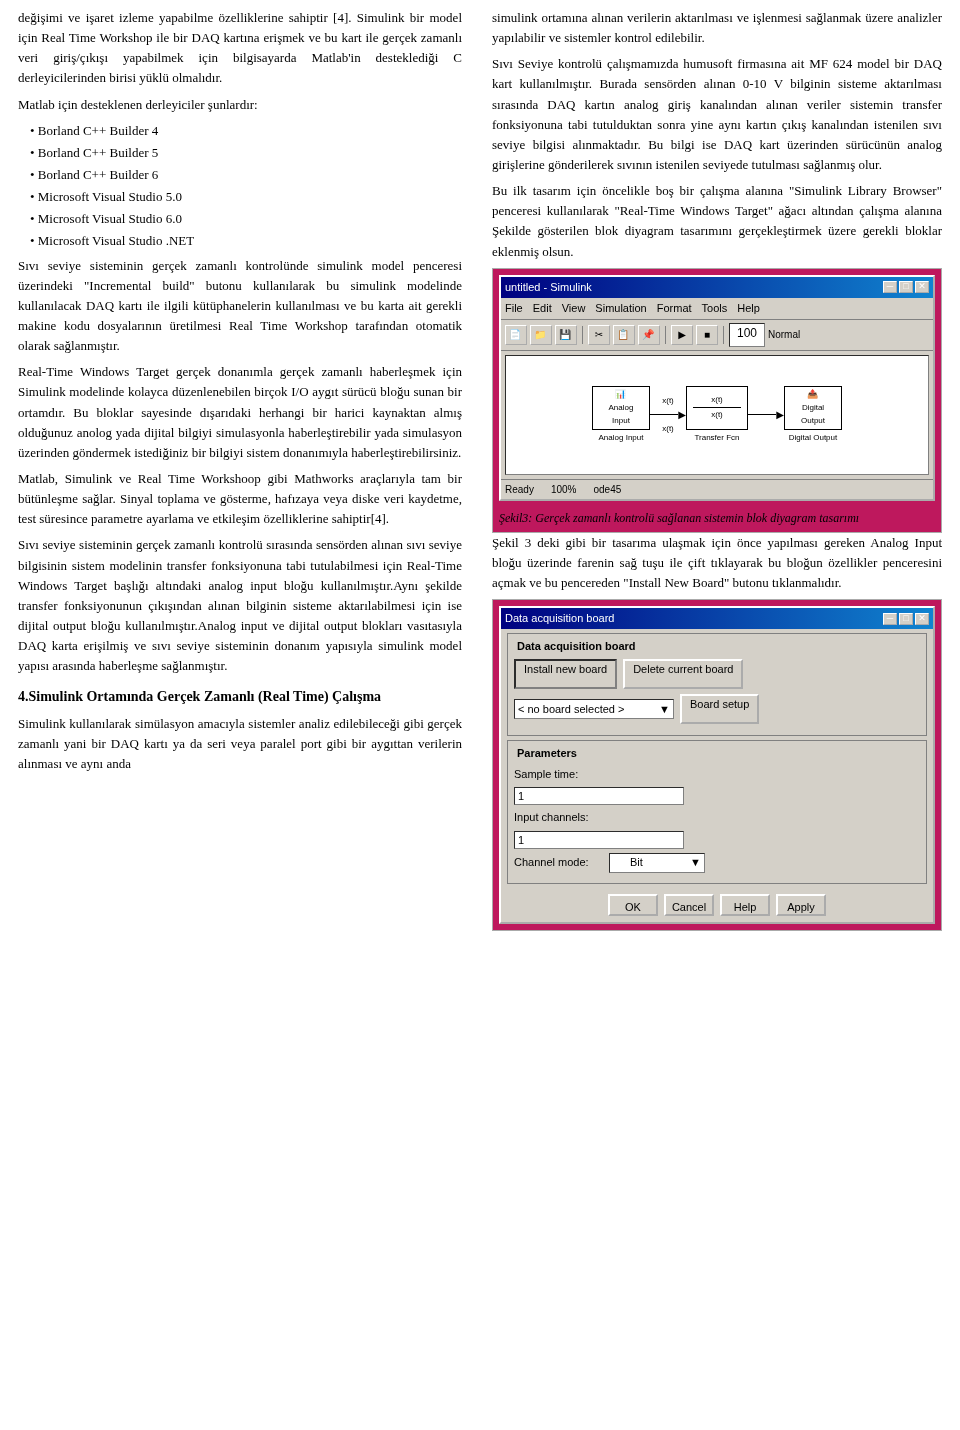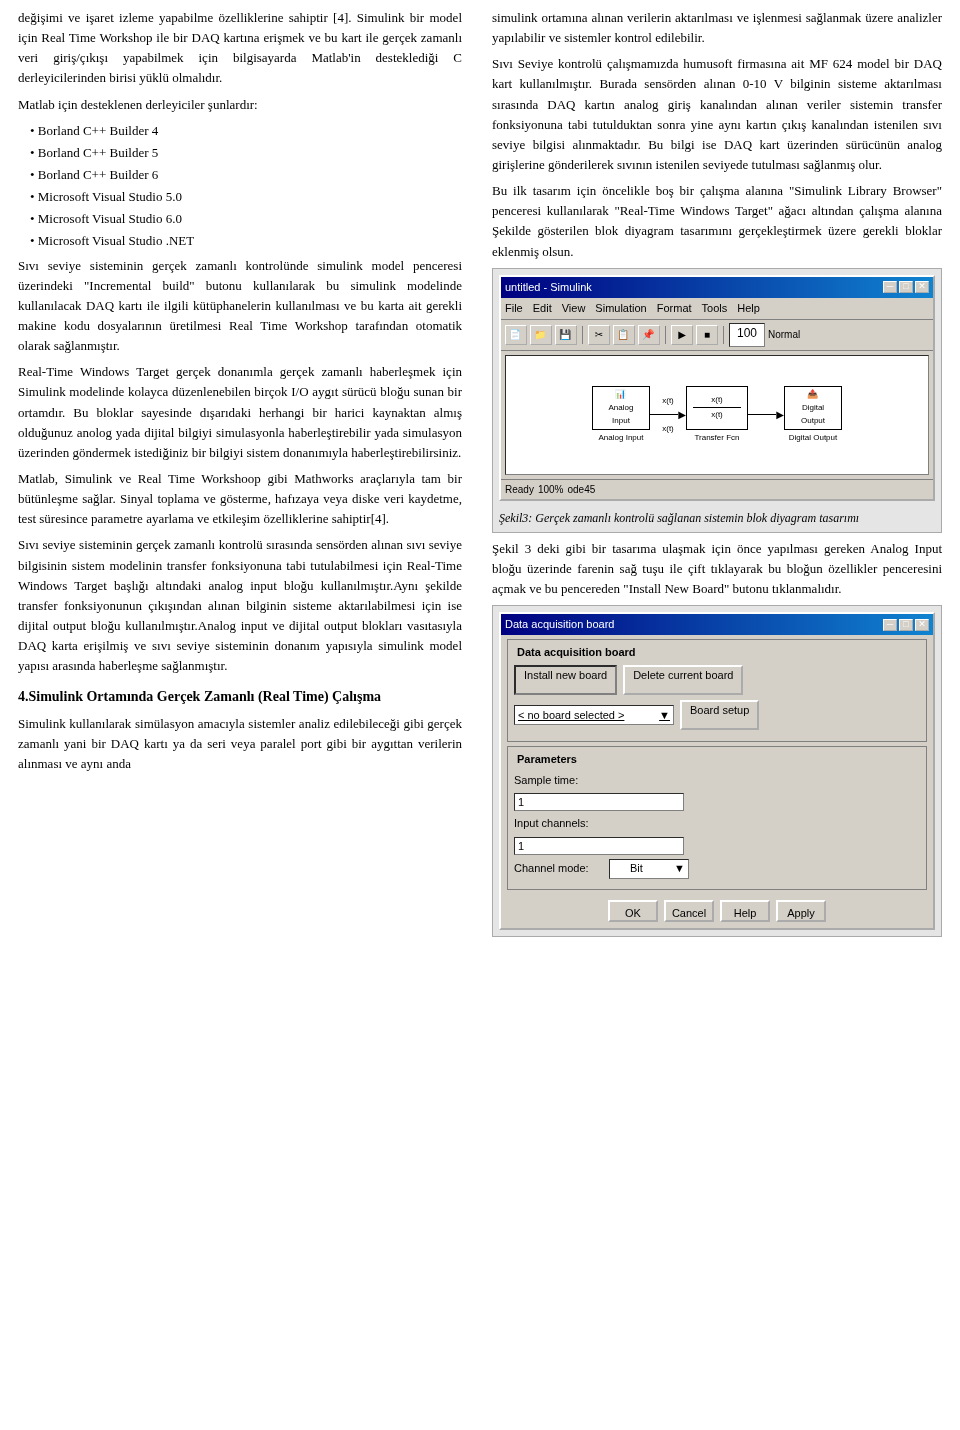--- a/index.html
+++ b/index.html
@@ -39,23 +39,23 @@
       margin: 4px 0 4px 12px;
       list-style: none;
     }
     .bullet-list li::before {
       content: "• ";
     }
     .bullet-list li {
       margin-bottom: 2px;
     }
     .figure-container {
-      margin: 6px 0;
+      margin: 0 0;
       border: 1px solid #aaa;
-      background: #e5e5e5;
+      background: #be185d;
       width: 100%;
     }
     .simulink-window {
       background: #d4d0c8;
       border: 2px outset #fff;
       margin: 6px;
       font-size: 11px;
       font-family: Arial, sans-serif;
     }
     .simulink-titlebar {
@@ -161,21 +161,21 @@
       flex-direction: column;
       align-items: center;
       min-width: 36px;
     }
     .simulink-statusbar {
       background: #d4d0c8;
       border-top: 1px solid #808080;
       padding: 2px 4px;
       font-size: 10px;
       display: flex;
-      gap: 4px;
+      gap: 17px;
     }
     .figure-caption {
       font-size: 12px;
       text-align: left;
       padding: 2px 6px 4px 6px;
       font-style: italic;
     }
     .daq-dialog {
       background: #d4d0c8;
       border: 2px outset #fff;
@@ -400,21 +400,21 @@
           </div>
         </div>
 
         <div class="daq-section">
           <div class="daq-section-title">Data acquisition board</div>
           <div class="daq-row">
             <div class="daq-btn active">Install new board</div>
             <div class="daq-btn">Delete current board</div>
           </div>
           <div class="daq-row">
-            <div class="daq-dropdown" style="width:160px;text-decoration:underline;">
+            <div class="daq-dropdown" style="width:160px;">
               <span>&lt; no board selected &gt;</span>
               <span>▼</span>
             </div>
             <div class="daq-btn">Board setup</div>
           </div>
         </div>
 
         <div class="daq-section">
           <div class="daq-section-title">Parameters</div>
           <div class="daq-field-row">
@@ -424,21 +424,21 @@
             <input class="daq-field-input" type="text" value="1" style="width: 170px;">
           </div>
           <div class="daq-field-row">
             <div class="daq-field-label">Input channels:</div>
           </div>
           <div class="daq-field-row">
             <input class="daq-field-input" type="text" value="1" style="width: 170px;">
           </div>
           <div class="daq-field-row">
             <div class="daq-field-label">Channel mode:</div>
-            <div class="daq-dropdown" style="width:80px;padding-left:20px;">
+            <div class="daq-dropdown" style="width:96px;padding-left:20px;">
               <span>Bit</span>
               <span>▼</span>
             </div>
           </div>
         </div>
 
         <div class="daq-bottom-row">
           <div class="daq-bottom-btn">OK</div>
           <div class="daq-bottom-btn">Cancel</div>
           <div class="daq-bottom-btn">Help</div>

